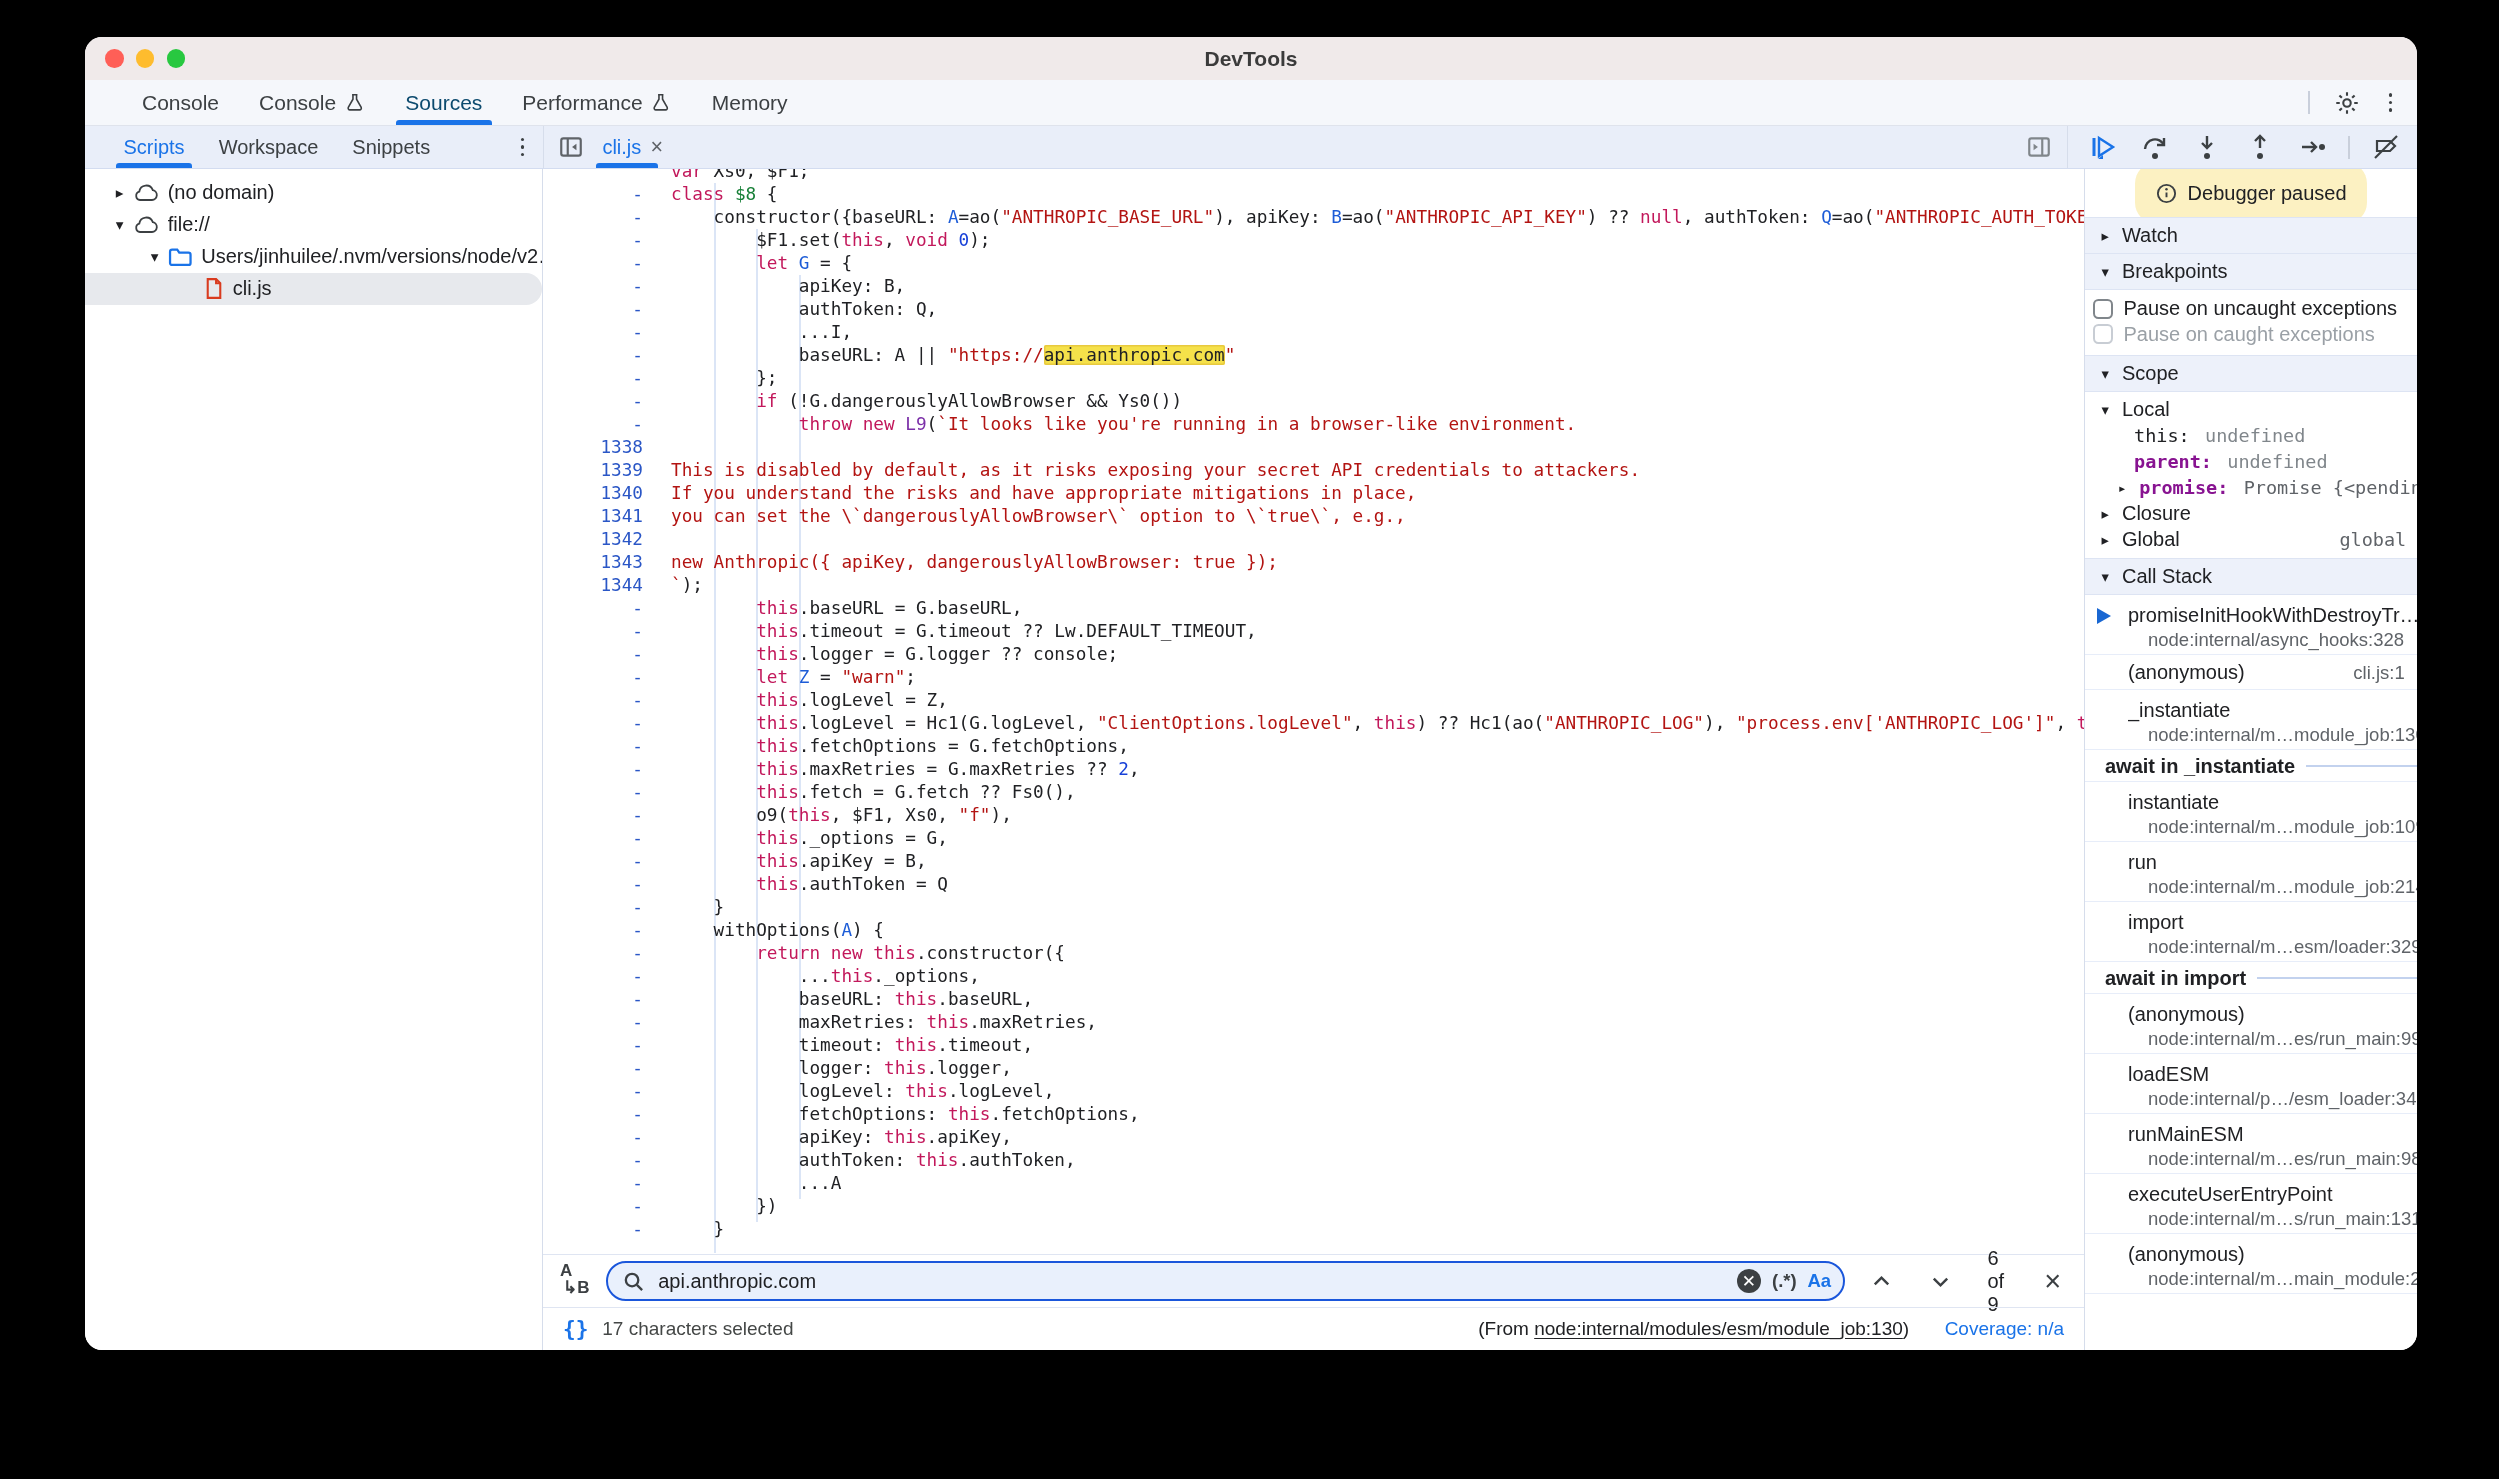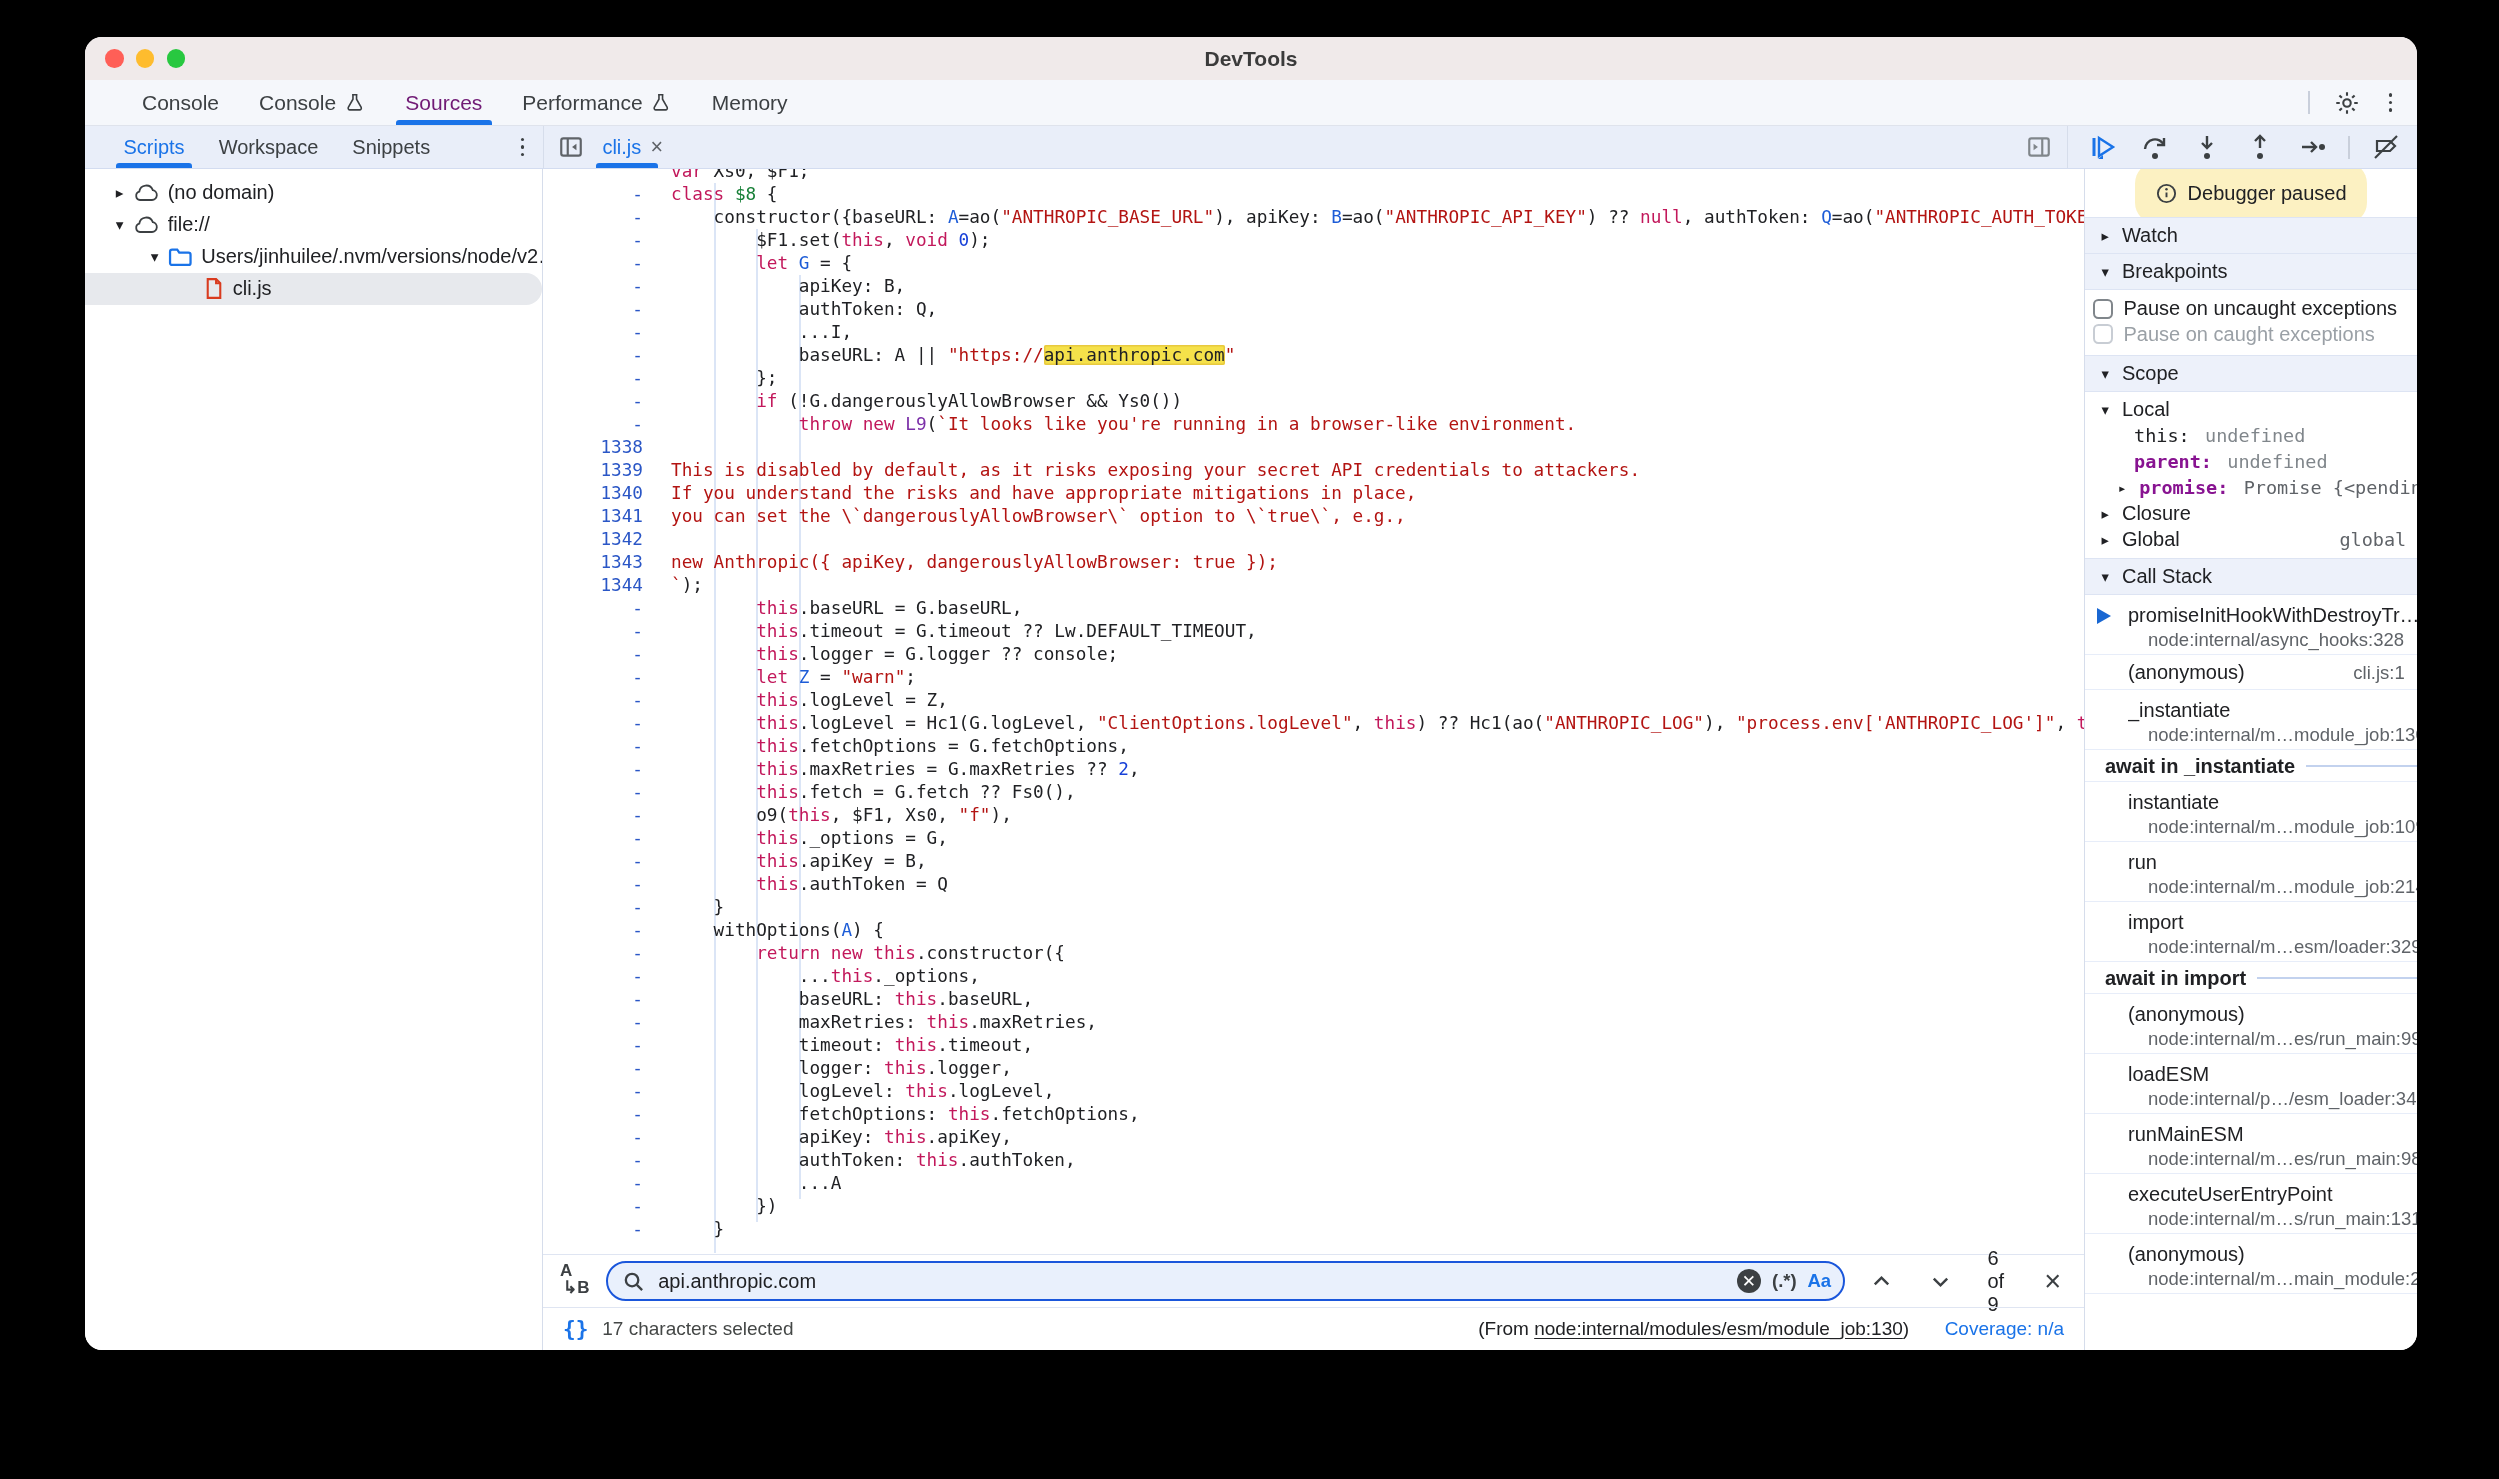--- a/index.html
+++ b/index.html
@@ -11,21 +11,21 @@
   
   .titlebar{height:43px;background:#f0eaea;display:flex;align-items:center;position:relative;flex:0 0 auto;}
   .lights{display:flex;gap:12.3px;margin-left:20px;}
   .light{width:18.5px;height:18.5px;border-radius:50%;}
   .l-red{background:#ff5f57;}.l-yel{background:#febc2e;}.l-grn{background:#28c840;}
   .win-title{position:absolute;left:0;right:0;text-align:center;font-size:21px;font-weight:700;color:#3b3b3b;}
   
   .tabrow{height:45px;background:#f5f7fb;border-bottom:1.5px solid #dfe3ec;display:flex;align-items:stretch;flex:0 0 auto;}
   .tabs{display:flex;align-items:stretch;margin-left:37px;}
   .tab{position:relative;display:flex;align-items:center;gap:7.7px;padding:0 20px;font-size:21px;color:#3c4043;cursor:default;justify-content:center;}
-  .tab.active{color:#701a75;}
+  .tab.active{color:#0c4a6e;}
   .tab.active .underline{position:absolute;left:10.8px;right:10.8px;bottom:0;height:5.4px;border-radius:3.1px 3.1px 0 0;background:#1a73e8;}
   .tabrow-right{margin-left:auto;display:flex;align-items:center;gap:20px;padding-right:20px;}
   .vdiv{width:1.5px;height:23px;background:#c9cfdb;}
   
   .subrow{height:42px;background:#e9eef9;border-bottom:1.5px solid #d3dcf0;display:flex;flex:0 0 auto;}
   .sub-left{width:458px;border-right:1.5px solid #d6ddeb;display:flex;align-items:stretch;}
   .sub-mid{flex:1;border-right:1.5px solid #d6ddeb;display:flex;align-items:stretch;position:relative;}
   .sub-right{width:332px;display:flex;align-items:center;gap:18.5px;padding-left:17px;}
   .minitabs{display:flex;align-items:stretch;margin-left:21.5px;}
   .minitab{position:relative;display:flex;align-items:center;padding:0 17px;font-size:20px;color:#3c4043;}

